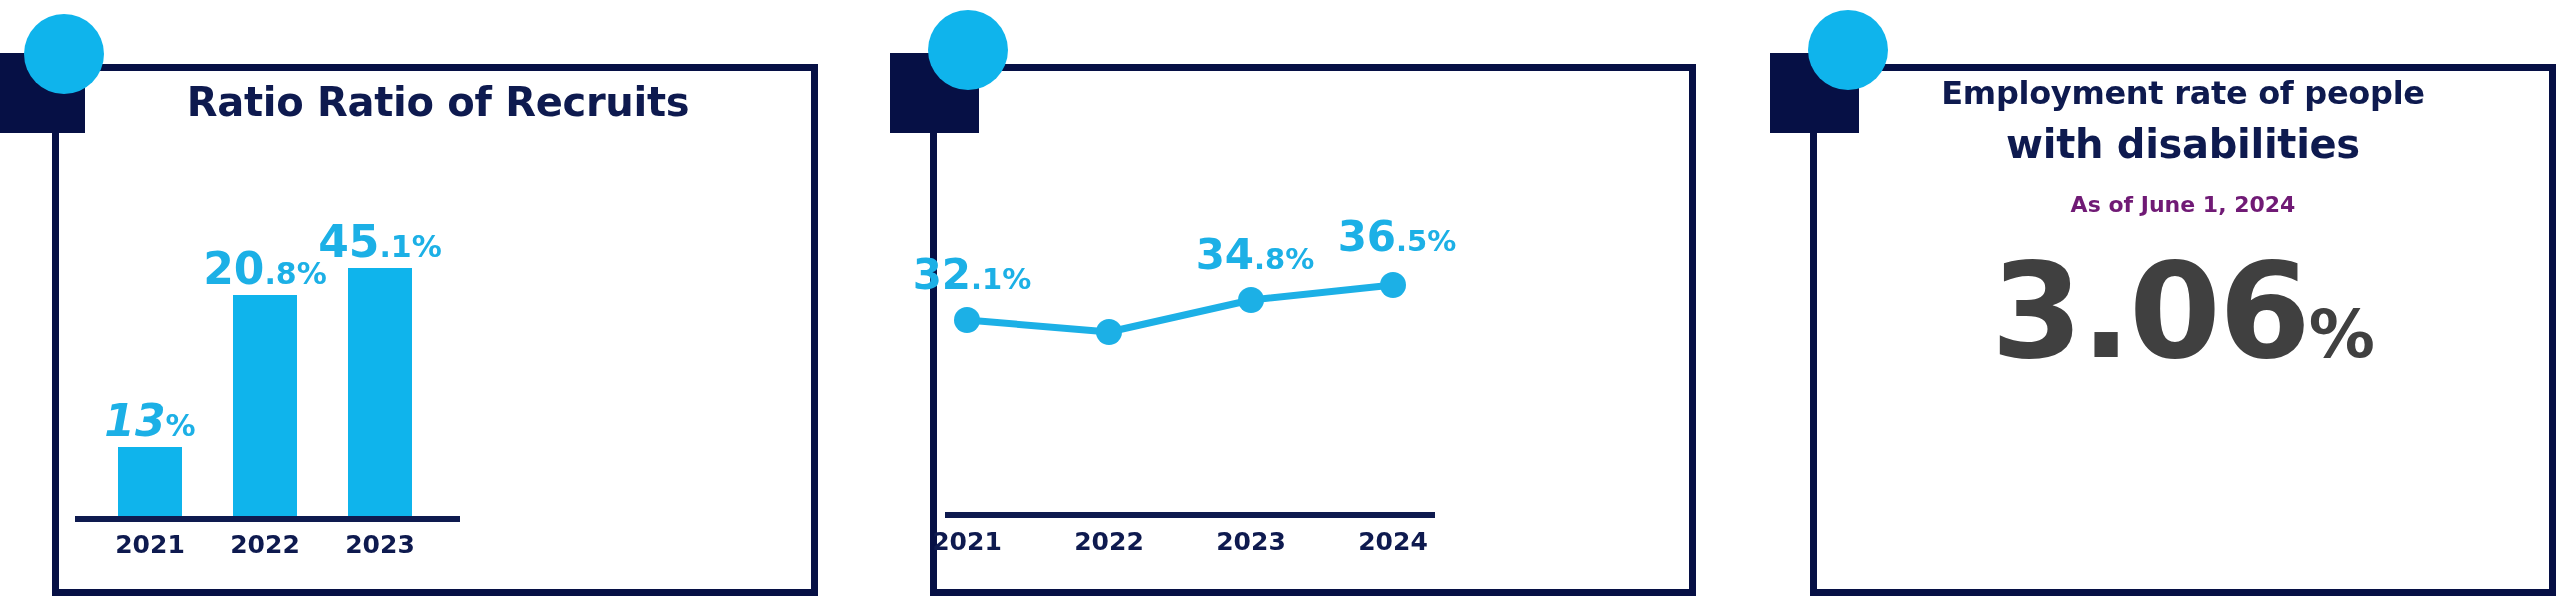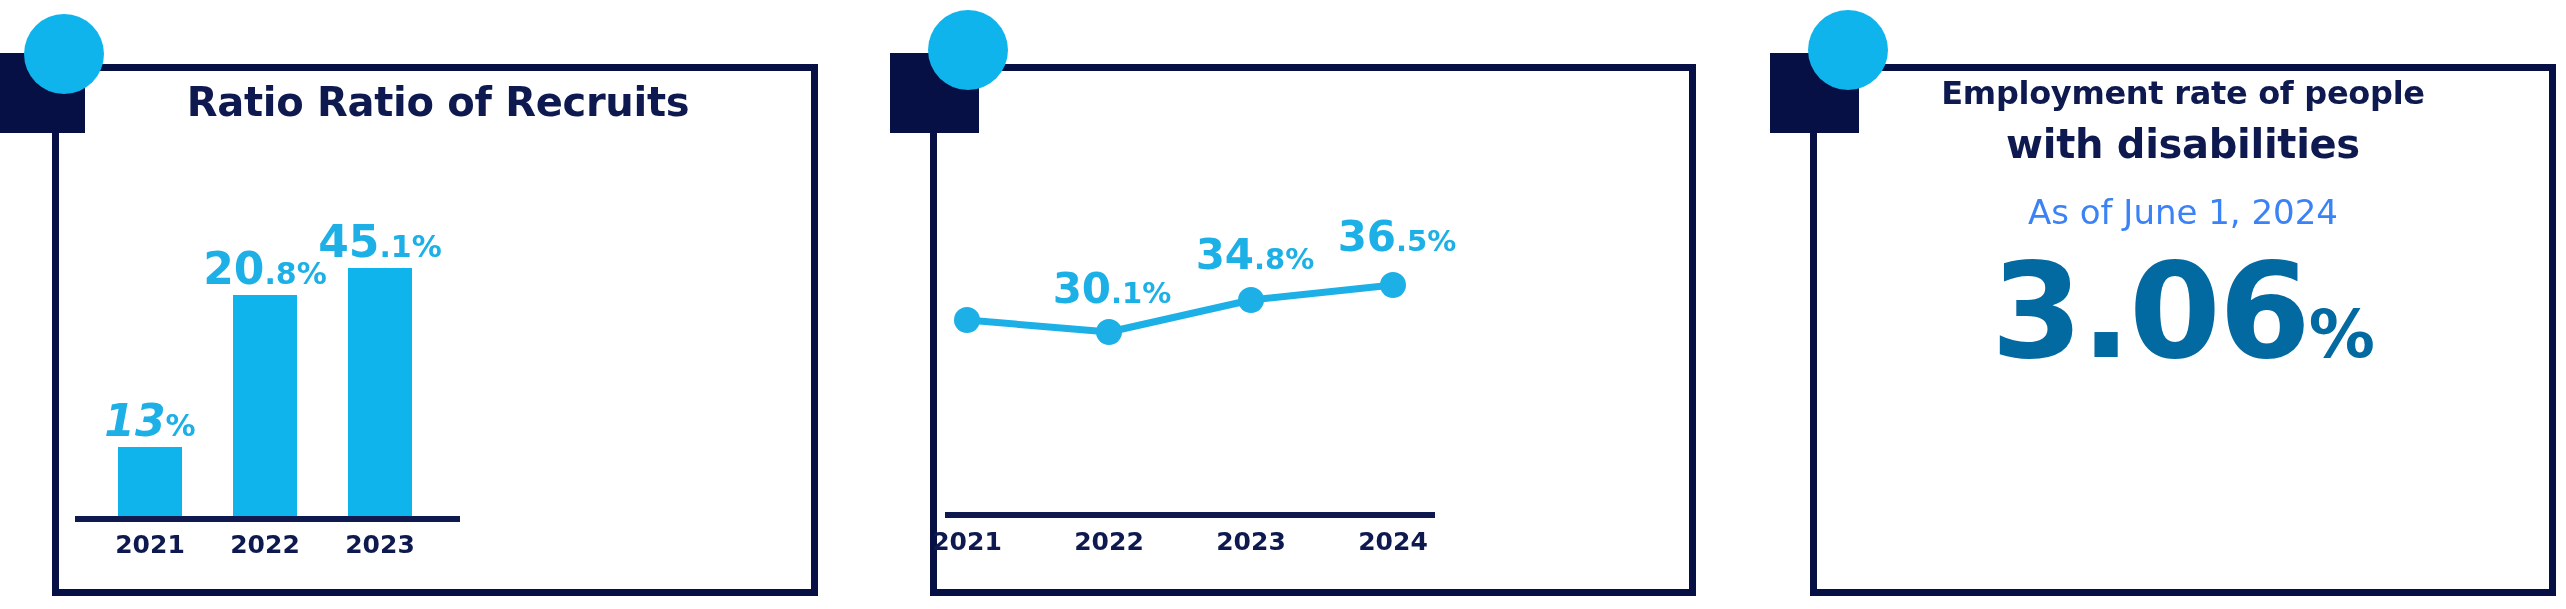--- a/index.html
+++ b/index.html
@@ -35,23 +35,23 @@
   
   .linewrap{position:absolute;}
   .dot{position:absolute;background:#1CB0E6;border-radius:50%;
        width:26px;height:26px;margin-left:-13px;margin-top:-13px;}
   .ptlabel{position:absolute;color:#1CB0E6;font-weight:bold;
            white-space:nowrap;text-align:center;}
   .ptlabel .big{font-size:42px;}
   .ptlabel .sml{font-size:29px;}
 
   
-  .subnote{position:absolute;color:#3b82f6;font-weight:normal;
-           font-size:34px;text-align:center;white-space:nowrap;}
-  .bigstat{position:absolute;color:#0369a1;font-weight:bold;
+  .subnote{position:absolute;color:#701a75;font-weight:bold;
+           font-size:22px;text-align:center;white-space:nowrap;}
+  .bigstat{position:absolute;color:#404040;font-weight:bold;
            text-align:center;white-space:nowrap;line-height:1;}
   .bigstat .num{font-size:132px;letter-spacing:-2px;}
   .bigstat .pct{font-size:66px;}
 </style>
 </head>
 <body>
 
 <div class="panel" style="left:0;width:880px;">
 
   <div class="frame" style="left:52px;top:64px;width:766px;height:532px;border-top-color:#061045;"></div>
@@ -97,22 +97,22 @@
   <div class="linewrap" style="left:0;top:0;width:880px;height:609px;">
     <svg width="880" height="609" style="position:absolute;left:0;top:0;">
       <polyline points="87,320 229,332 371,300 513,285" fill="none" stroke="#1CB0E6" stroke-width="7" stroke-linecap="round" stroke-linejoin="round"></polyline>
     </svg>
     <div class="dot" style="left:87px;top:320px;"></div>
     <div class="dot" style="left:229px;top:332px;"></div>
     <div class="dot" style="left:371px;top:300px;"></div>
     <div class="dot" style="left:513px;top:285px;"></div>
   </div>
 
-  <div class="ptlabel" style="left:162px;top:264px;width:140px;">
-    <span class="big">30</span><span class="sml">.1</span><span class="sml">%</span>
+  <div class="ptlabel" style="left:22px;top:250px;width:140px;">
+    <span class="big">32</span><span class="sml">.1</span><span class="sml">%</span>
   </div>
   <div class="ptlabel" style="left:305px;top:230px;width:140px;">
     <span class="big">34</span><span class="sml">.8</span><span class="sml">%</span>
   </div>
   <div class="ptlabel" style="left:447px;top:212px;width:140px;">
     <span class="big">36</span><span class="sml">.5</span><span class="sml">%</span>
   </div>
 
   <div class="axis" style="left:65px;top:512px;width:490px;height:6px;"></div>
 

